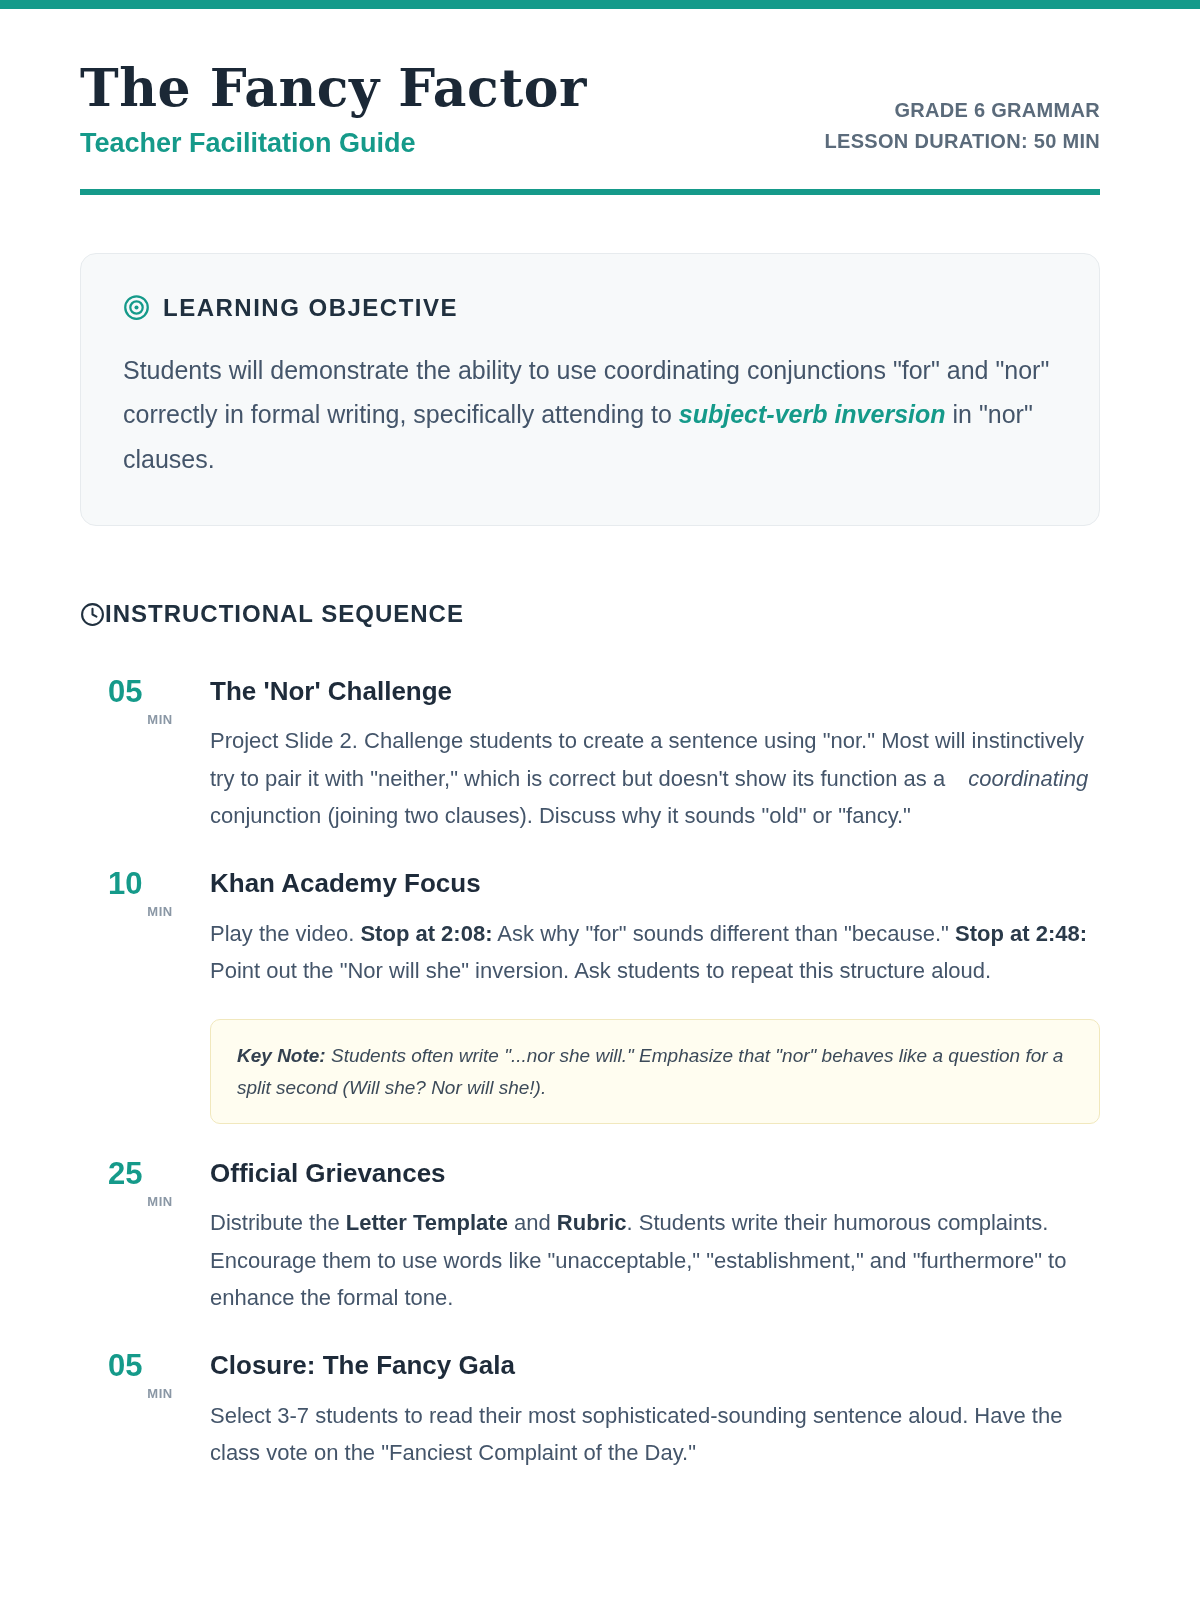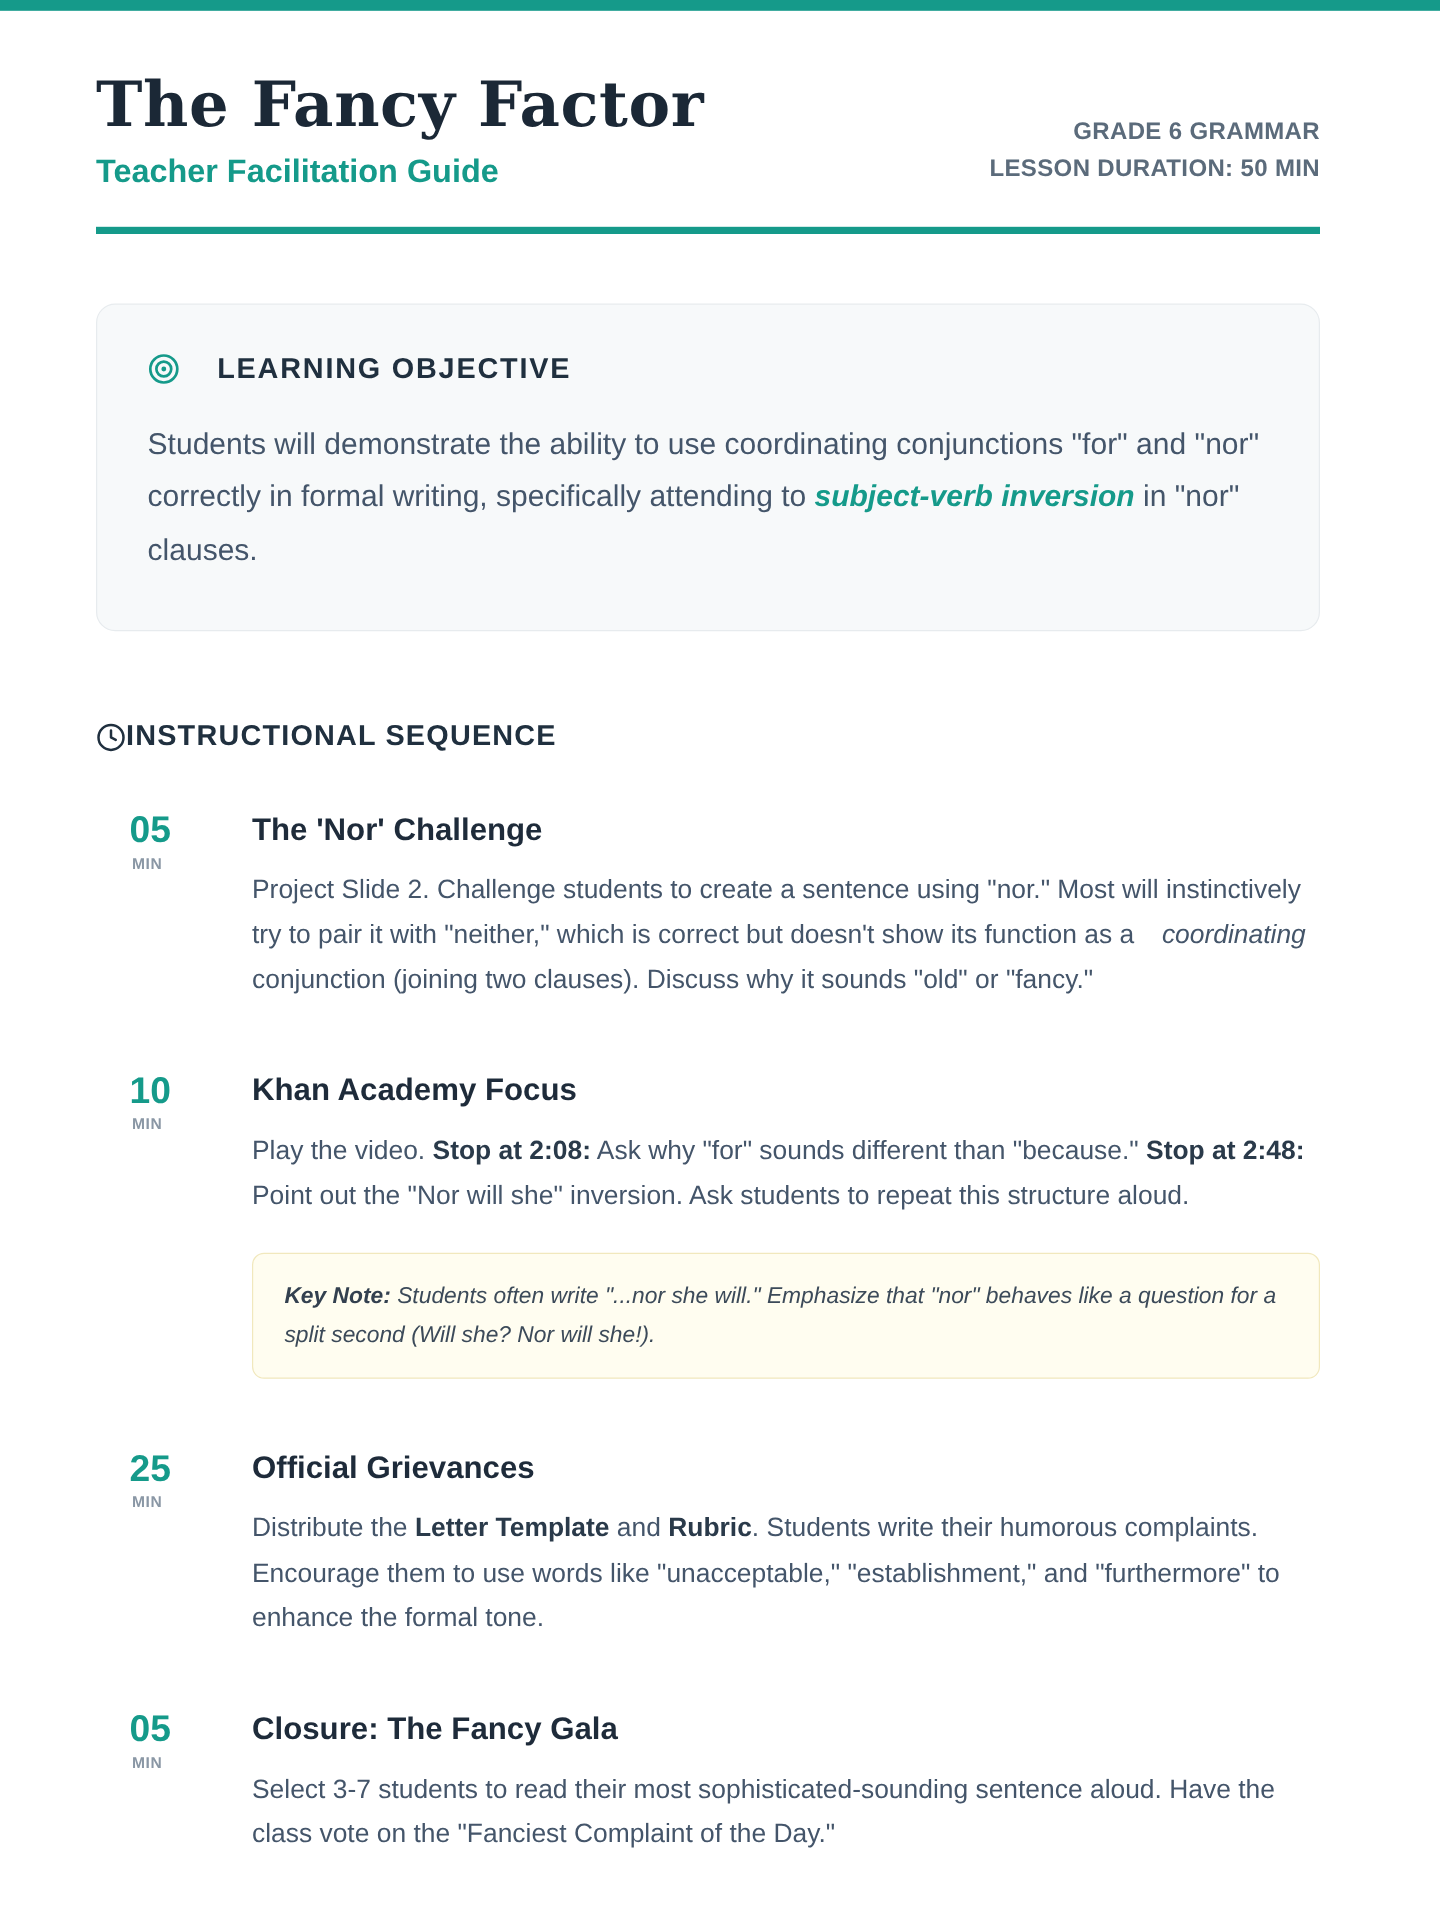--- a/index.html
+++ b/index.html
@@ -60,21 +60,21 @@
   .objective-card {
     margin-top: 58px;
     background: #f7f9fa;
     border: 1px solid #e7ebee;
     border-radius: 16px;
     padding: 40px 42px 44px;
   }
   .card-heading {
     display: flex;
     align-items: center;
-    gap: 31px;
+    gap: 13px;
     font-size: 24px;
     font-weight: 700;
     color: #20303f;
     letter-spacing: 1.5px;
   }
   .card-heading .icon { display: inline-flex; }
   .objective-body {
     margin: 26px 0 0;
     font-size: 25px;
     line-height: 1.78;
@@ -86,41 +86,42 @@
     display: flex;
     align-items: center;
     font-size: 24px;
     font-weight: 700;
     color: #20303f;
     letter-spacing: 1px;
   }
   .seq-heading .icon { display: inline-flex; }
   .seq-item {
     display: flex;
-    margin-top: 59px;
+    margin-top: 34px;
   }
   .seq-item.first { margin-top: 48px; }
   .time {
     width: 130px;
     flex-shrink: 0;
     padding-left: 28px;
   }
   .minutes {
     font-size: 31px;
     font-weight: 700;
     color: #159a8a;
     line-height: 1;
   }
   .min-label {
     font-size: 13px;
     font-weight: 700;
     color: #8a97a5;
     letter-spacing: 0.5px;
     margin-top: 5px;
     padding-left: 2px;
+    text-align: center;
   }
   .item-content { flex: 1; }
   .item-title {
     margin: 0;
     font-size: 26px;
     font-weight: 700;
     color: #1e2b3a;
     line-height: 1.2;
   }
   .item-body {

